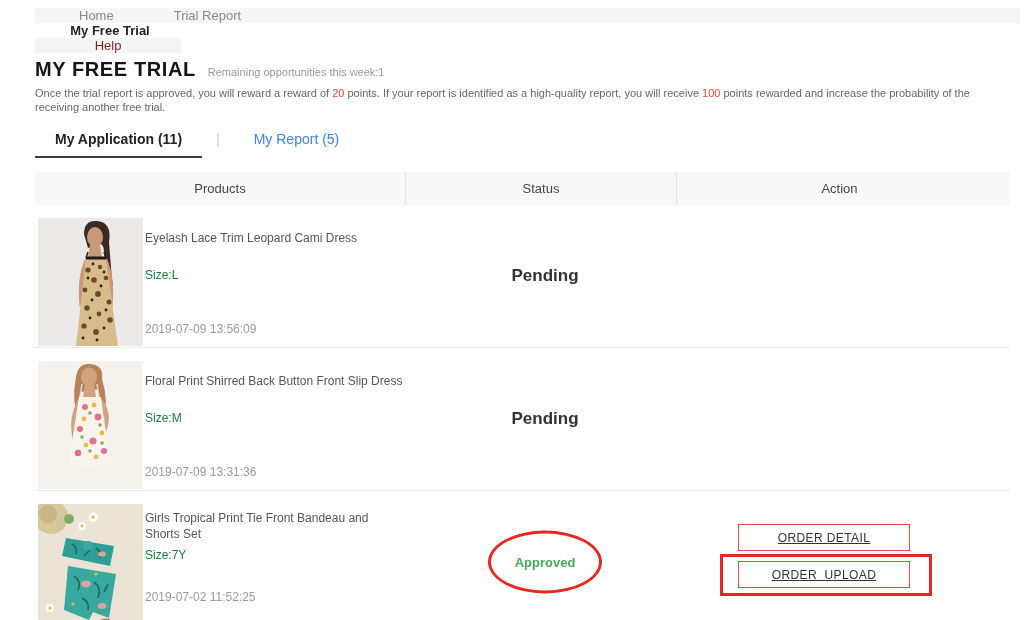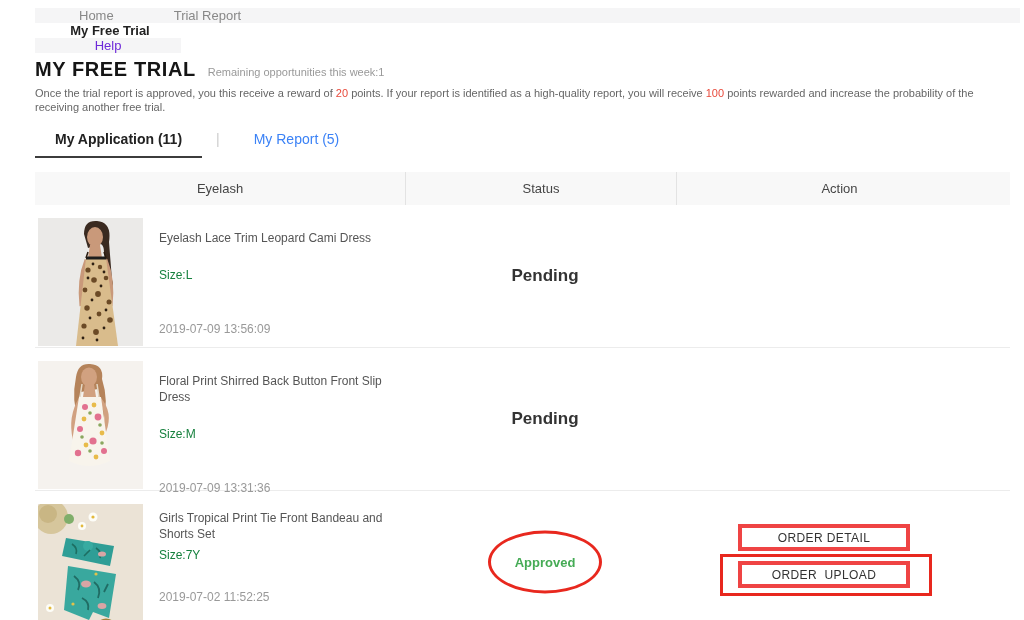--- a/index.html
+++ b/index.html
@@ -14,21 +14,21 @@
   .page{position:relative;width:1024px;height:620px;background:#fff;}
 
   
   .nav{margin:8px 4px 0 35px;height:34px;display:flex;font-size:13px;flex-direction:column;}
   .nav-left{flex:1;background:#f5f5f6;display:flex;align-items:center;color:#888;}
   .nav-left .nav-item{padding:0 30px;cursor:pointer;}
   .nav-left .nav-item:first-child{margin-left:14px;}
   .nav-active{width:150px;background:#fff;display:flex;align-items:center;justify-content:center;
     font-weight:bold;color:#222;cursor:pointer;}
   .nav-help{width:146px;background:#f5f5f6;display:flex;align-items:center;justify-content:center;
-    color:#6d28d9;cursor:pointer;}
+    color:#7f1d1d;cursor:pointer;}
 
   
   .title-row{margin:16px 35px 0;display:flex;align-items:baseline;}
   .page-title{font-size:20px;font-weight:800;letter-spacing:.6px;color:#151515;}
   .subtitle{font-size:11px;color:#999;margin-left:12px;}
   .desc{margin:5px 35px 0;font-size:11px;color:#666;line-height:14px;}
   .desc .red{color:var(--points-red);}
 
   
   .tabs{margin:13px 35px 0;display:flex;align-items:flex-start;font-size:14px;height:31px;}
@@ -44,39 +44,39 @@
   .col-status{width:272px;}
   .col-action{width:325px;}
   .thead .col-status{border-left:1px solid #e3e3e3;border-right:1px solid #e3e3e3;}
 
   .tbody{margin:0 14px 0 35px;width:975px;}
   .trow{height:143px;display:flex;border-bottom:1px solid #ececec;}
   .cell{height:100%;}
   .cell-products{width:370px;display:flex;padding-top:13px;}
   .thumb{width:105px;height:128px;margin-left:3px;flex:none;overflow:hidden;cursor:pointer;}
   .thumb svg{display:block;}
-  .pinfo{margin-left:16px;padding-top:12px;width:258px;font-size:12px;}
+  .pinfo{margin-left:2px;padding-top:12px;width:258px;font-size:12px;}
   .pname{color:#555;line-height:16px;cursor:pointer;}
   .psize{color:#15803d;margin-top:22px;}
   .pdate{color:#999;margin-top:40px;}
   .trow.wrapped .pinfo{padding-top:6px;}
   .trow.wrapped .psize{margin-top:6px;}
   .trow.wrapped .pdate{margin-top:28px;}
 
   .cell-status{width:280px;display:flex;align-items:center;justify-content:center;position:relative;}
   .status-pending{font-weight:bold;color:var(--pending-dark);font-size:17px;}
   .status-approved{font-weight:bold;color:var(--approved-green);font-size:13px;}
   .status-ellipse{position:absolute;left:50%;top:50%;transform:translate(-50%,-50%);
     width:114px;height:63px;border:3px solid var(--annotation-red);border-radius:50%;}
 
   .cell-action{width:325px;position:relative;}
   .action-stack{padding-top:33px;display:flex;flex-direction:column;align-items:flex-start;}
-  .btn{width:172px;height:27px;background:#fff;border:4px solid #ef4444;color:#333;
+  .btn{width:172px;height:27px;background:#fff;border:1px solid #ef4444;color:#333;
     font-size:12px;font-family:inherit;letter-spacing:.4px;cursor:pointer;white-space:pre;
-    display:flex;align-items:center;justify-content:center;}
+    display:flex;align-items:center;justify-content:center;text-decoration:underline;}
   .btn-order{margin-left:53px;}
   .upload-annotation{margin-top:3px;margin-left:35px;border:3px solid var(--annotation-red);
     padding:4px 19px 5px 15px;}
 </style>
 </head>
 <body>
 
 <div class="page">
 
   <div class="nav">
@@ -86,30 +86,30 @@
     </div>
     <div class="nav-active">My Free Trial</div>
     <div class="nav-help">Help</div>
   </div>
 
   <div class="title-row">
     <span class="page-title">MY FREE TRIAL</span>
     <span class="subtitle">Remaining opportunities this week:1</span>
   </div>
 
-  <p class="desc"><span>Once the trial report is approved, you this receive a reward of </span><span class="red">20</span><span> points. If your report is identified as a high-quality report, you will receive </span><span class="red">100</span><span> points rewarded and increase the probability of the receiving another free trial.</span></p>
+  <p class="desc"><span>Once the trial report is approved, you will reward a reward of </span><span class="red">20</span><span> points. If your report is identified as a high-quality report, you will receive </span><span class="red">100</span><span> points rewarded and increase the probability of the receiving another free trial.</span></p>
 
   <div class="tabs">
     <div class="tab active">My Application (11)</div>
     <span class="tab-sep">|</span>
     <div class="tab">My Report (5)</div>
   </div>
 
   <div class="thead">
-    <div class="th col-products">Eyelash</div>
+    <div class="th col-products">Products</div>
     <div class="th col-status">Status</div>
     <div class="th col-action">Action</div>
   </div>
 
   <div class="tbody">
 
     <div class="trow">
       <div class="cell cell-products">
         <div class="thumb">
           <svg width="105" height="128" viewBox="0 0 105 128">

